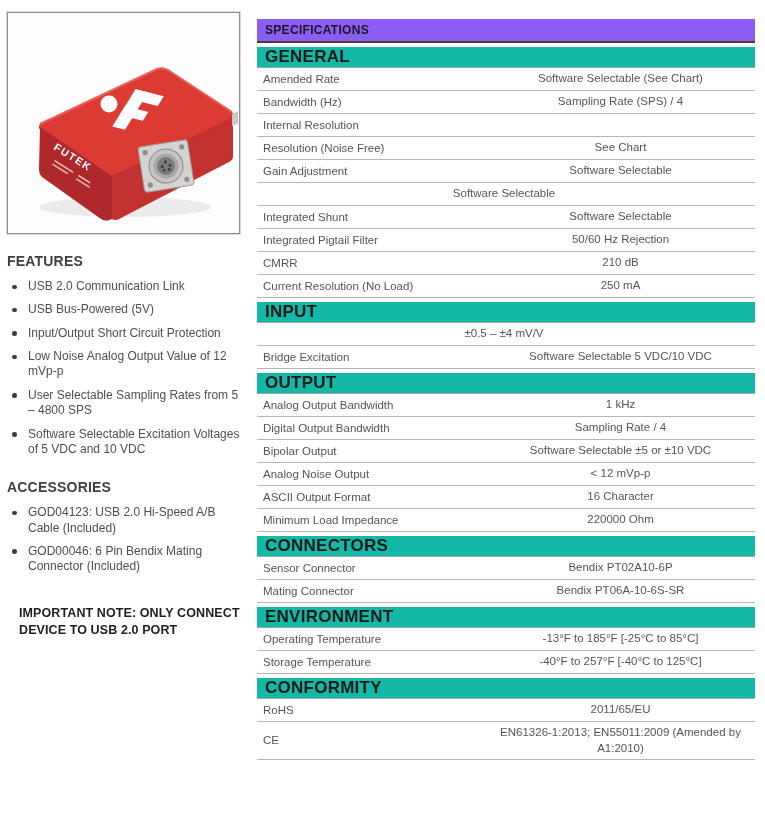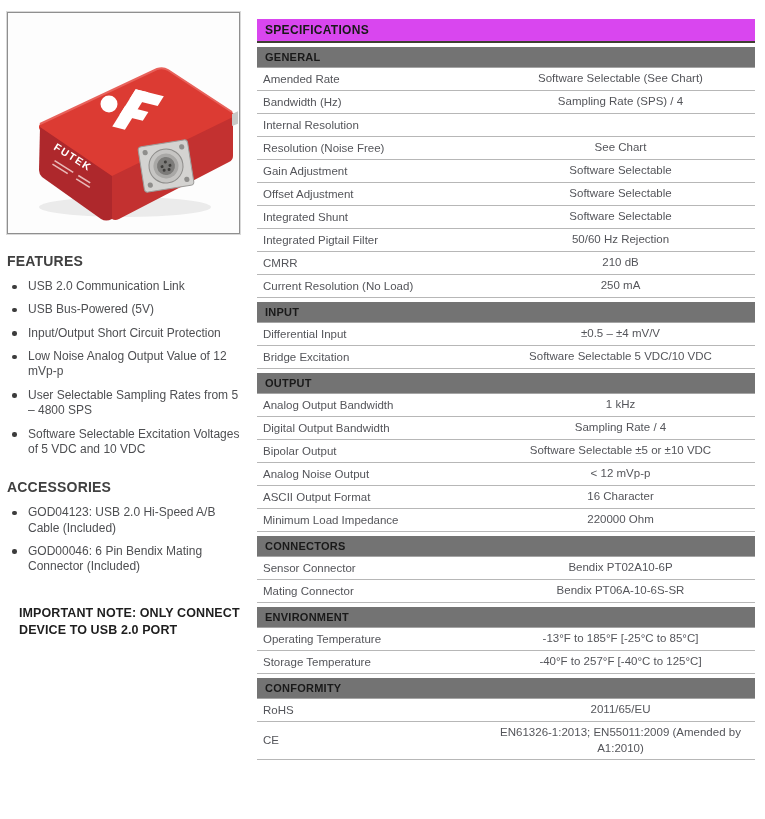--- a/index.html
+++ b/index.html
@@ -33,29 +33,29 @@
     border-radius:50%;background:#3c3c3c;
   }
   .important-note{
     font-size:12.5px;font-weight:bold;color:#1e1e1e;line-height:1.35;
     margin:30px 0 0 12px;width:245px;letter-spacing:.1px;
   }
 
   
   .right-col{position:absolute;left:257px;top:19px;width:498px;}
   .spec-title-bar{
-    background:#d946ef;border-bottom:2px solid #403E33;
+    background:#8b5cf6;border-bottom:2px solid #403E33;
     height:22px;display:flex;align-items:center;padding-left:8px;
     font-size:12px;font-weight:bold;color:#191919;letter-spacing:.3px;
     box-sizing:content-box;
   }
   .spec-section-bar{
-    background:#737373;border-bottom:1px solid #a5a5a5;
+    background:#14b8a6;border-bottom:1px solid #a5a5a5;
     height:20px;display:flex;align-items:center;padding-left:8px;
-    font-size:11px;font-weight:bold;color:#191919;letter-spacing:.25px;
+    font-size:17px;font-weight:bold;color:#191919;letter-spacing:.25px;
     margin-top:4px;
   }
   .spec-row{
     display:flex;align-items:center;min-height:22px;
     border-bottom:1px solid #b7b7b7;padding:0;
   }
   .spec-label{
     width:233px;flex-shrink:0;padding:3px 4px 3px 6px;box-sizing:border-box;
     font-size:11.5px;color:#54555A;line-height:1.3;
   }
@@ -161,42 +161,40 @@
         </div>
         <div class="spec-row">
           <div class="spec-label">Resolution (Noise Free)</div>
           <div class="spec-value">See Chart</div>
         </div>
         <div class="spec-row">
           <div class="spec-label">Gain Adjustment</div>
           <div class="spec-value">Software Selectable</div>
         </div>
         <div class="spec-row">
-          <div class="spec-label">Offset Adjustment</div>
           <div class="spec-value">Software Selectable</div>
         </div>
         <div class="spec-row">
           <div class="spec-label">Integrated Shunt</div>
           <div class="spec-value">Software Selectable</div>
         </div>
         <div class="spec-row">
           <div class="spec-label">Integrated Pigtail Filter</div>
           <div class="spec-value">50/60 Hz Rejection</div>
         </div>
         <div class="spec-row">
           <div class="spec-label">CMRR</div>
           <div class="spec-value">210 dB</div>
         </div>
         <div class="spec-row">
           <div class="spec-label">Current Resolution (No Load)</div>
           <div class="spec-value">250 mA</div>
         </div>
         <div class="spec-section-bar">INPUT</div>
         <div class="spec-row">
-          <div class="spec-label">Differential Input</div>
           <div class="spec-value">±0.5 – ±4 mV/V</div>
         </div>
         <div class="spec-row">
           <div class="spec-label">Bridge Excitation</div>
           <div class="spec-value">Software Selectable 5 VDC/10 VDC</div>
         </div>
         <div class="spec-section-bar">OUTPUT</div>
         <div class="spec-row">
           <div class="spec-label">Analog Output Bandwidth</div>
           <div class="spec-value">1 kHz</div>

